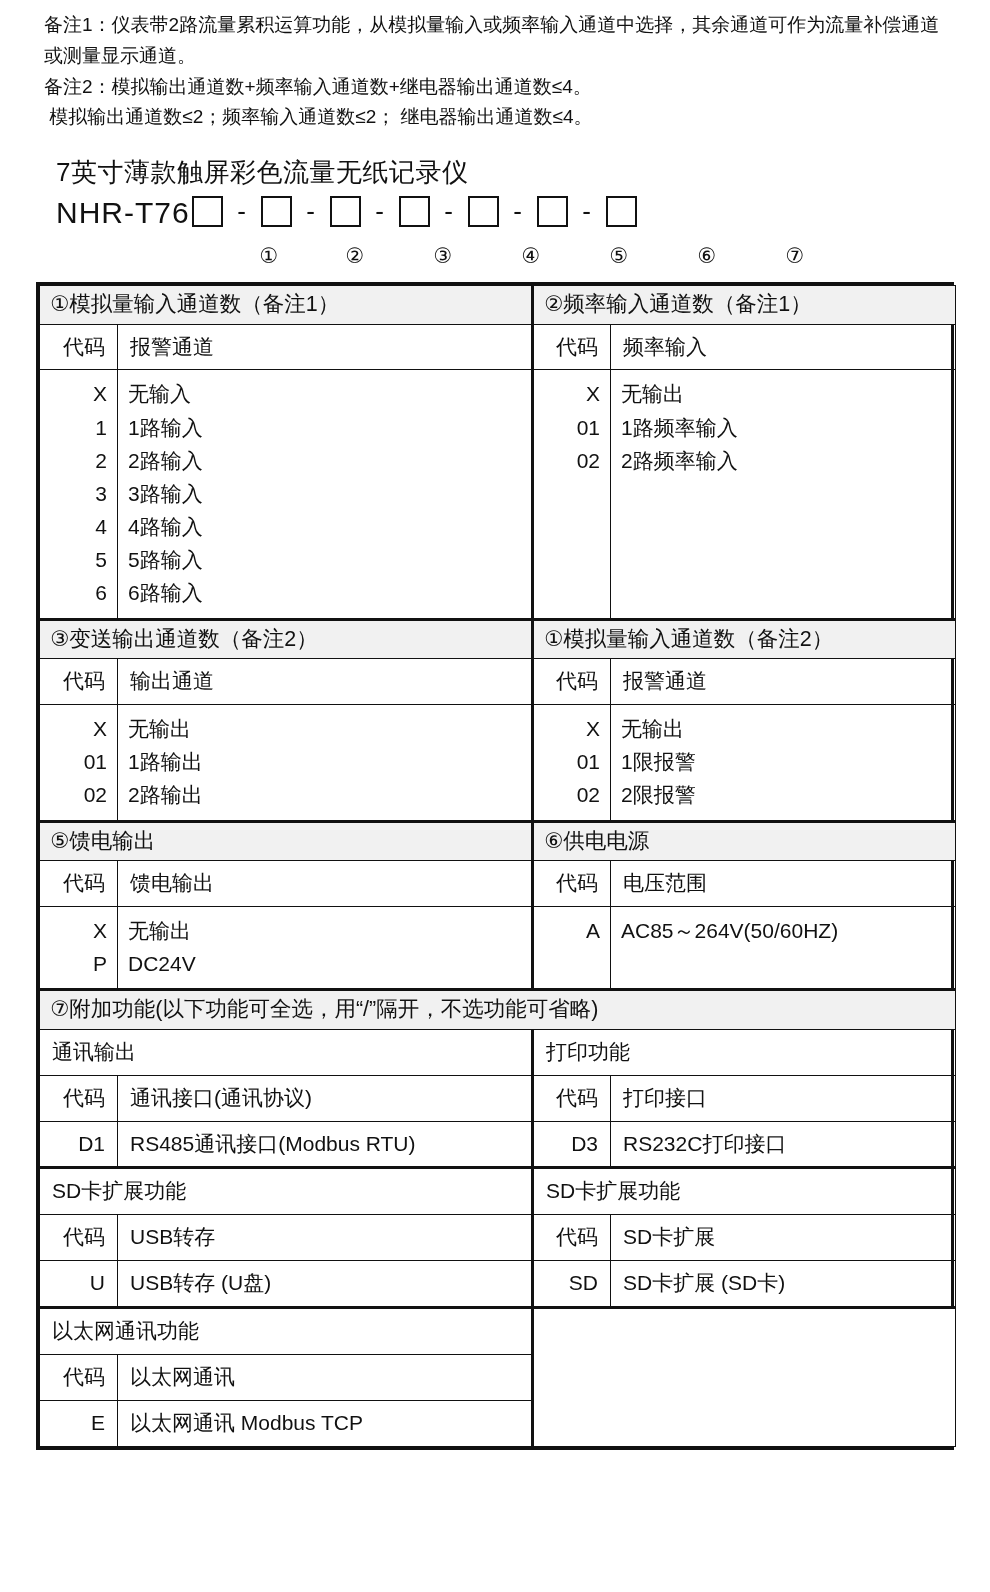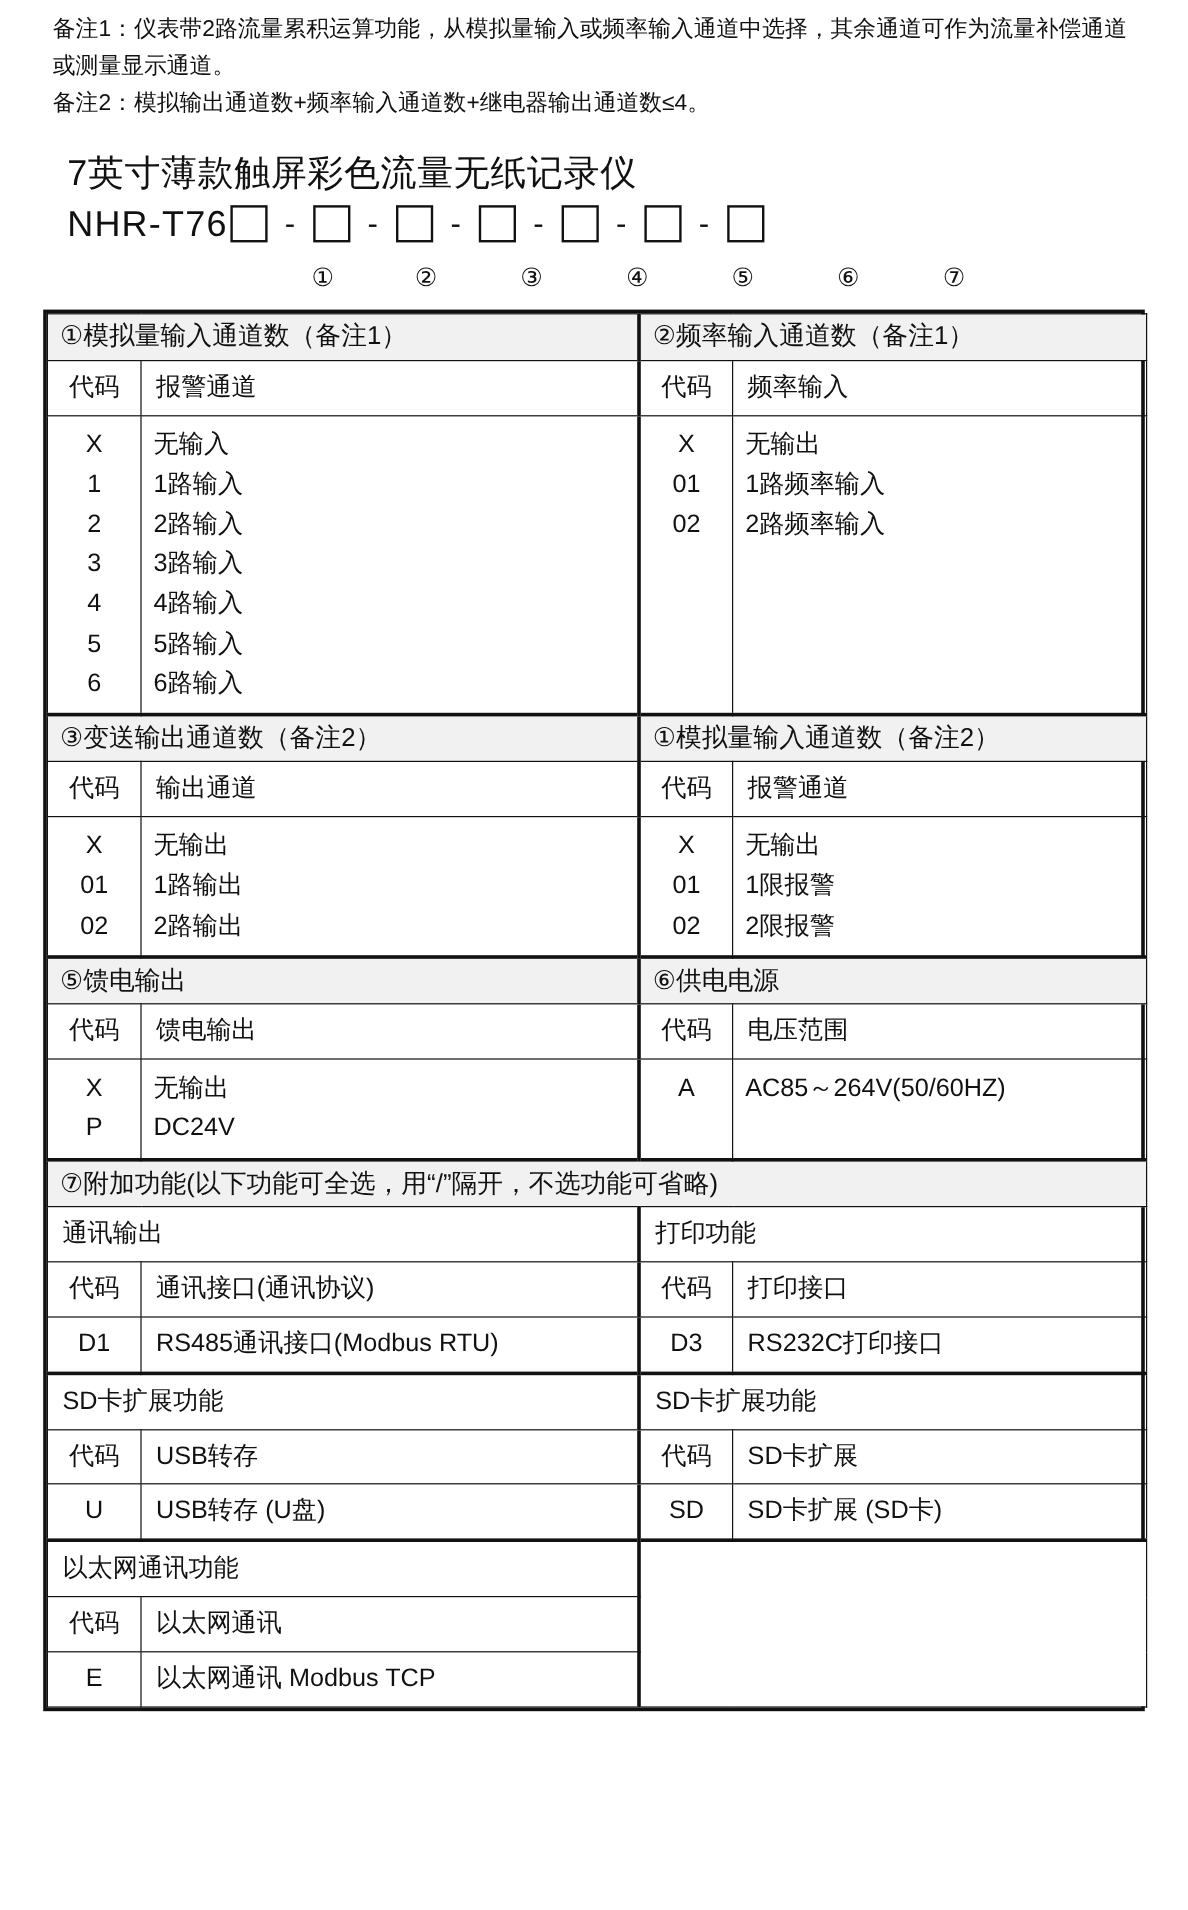--- a/index.html
+++ b/index.html
@@ -35,21 +35,21 @@
   .note-indent {
     text-indent: 0;
   }
 
   
   .title-block {
     margin-top: 22px;
     padding-left: 56px;
   }
   .doc-title {
-    font-size: 30px;
+    font-size: 26px;
     letter-spacing: 0.5px;
     margin-bottom: 6px;
   }
   .model-row {
     display: flex;
     align-items: flex-start;
     font-size: 30px;
     height: 46px;
   }
   .model-prefix {
@@ -104,21 +104,21 @@
     font-size: 21.5px;
     padding: 10px 12px;
     font-weight: normal;
     margin-left: 12px;
   }
   .thickline td {
     border-top: 3px solid #111 !important;
   }
   .col-code {
     width: 78px;
-    text-align: center;
+    text-align: right;
     border-radius: 19px;
   }
   .lbl {
     padding: 9px 12px !important;
   }
   .list-cell {
     padding-top: 7px !important;
     padding-bottom: 8px !important;
   }
   .list-cell div {
@@ -133,20 +133,21 @@
   }
 </style>
 </head>
 <body>
 
 <div class="page">
 
   <div class="notes">
     <div class="note-line">备注1：仪表带2路流量累积运算功能，从模拟量输入或频率输入通道中选择，其余通道可作为流量补偿通道或测量显示通道。</div>
     <div class="note-line">备注2：模拟输出通道数+频率输入通道数+继电器输出通道数≤4。</div>
+    <div class="note-line note-indent"> 模拟输出通道数≤2；频率输入通道数≤2； 继电器输出通道数≤4。</div>
   </div>
 
   <div class="title-block">
     <div class="doc-title">7英寸薄款触屏彩色流量无纸记录仪</div>
     <div class="model-row">
       <span class="model-prefix">NHR-T76</span>
       <span class="model-box"></span>
       <span class="model-dash">-</span>
       <span class="model-box"></span>
       <span class="model-dash">-</span>

